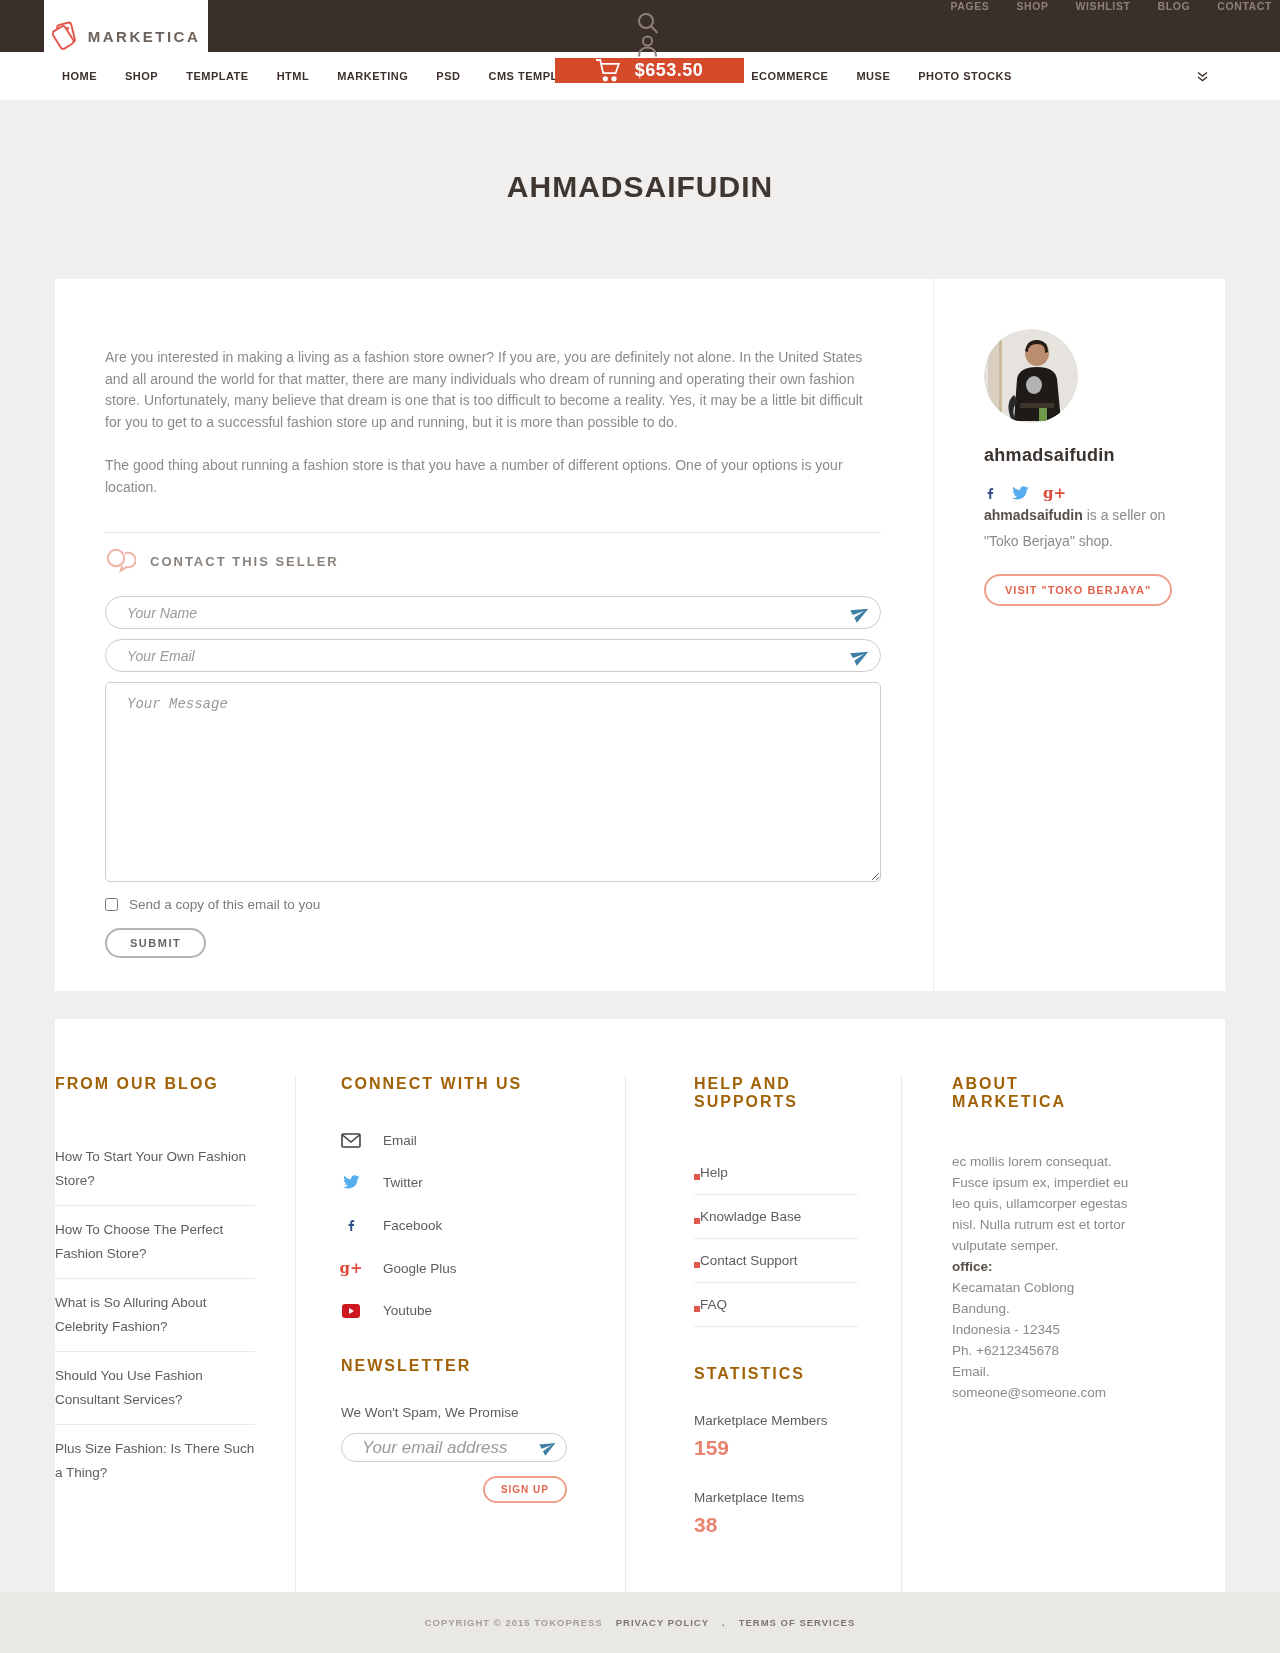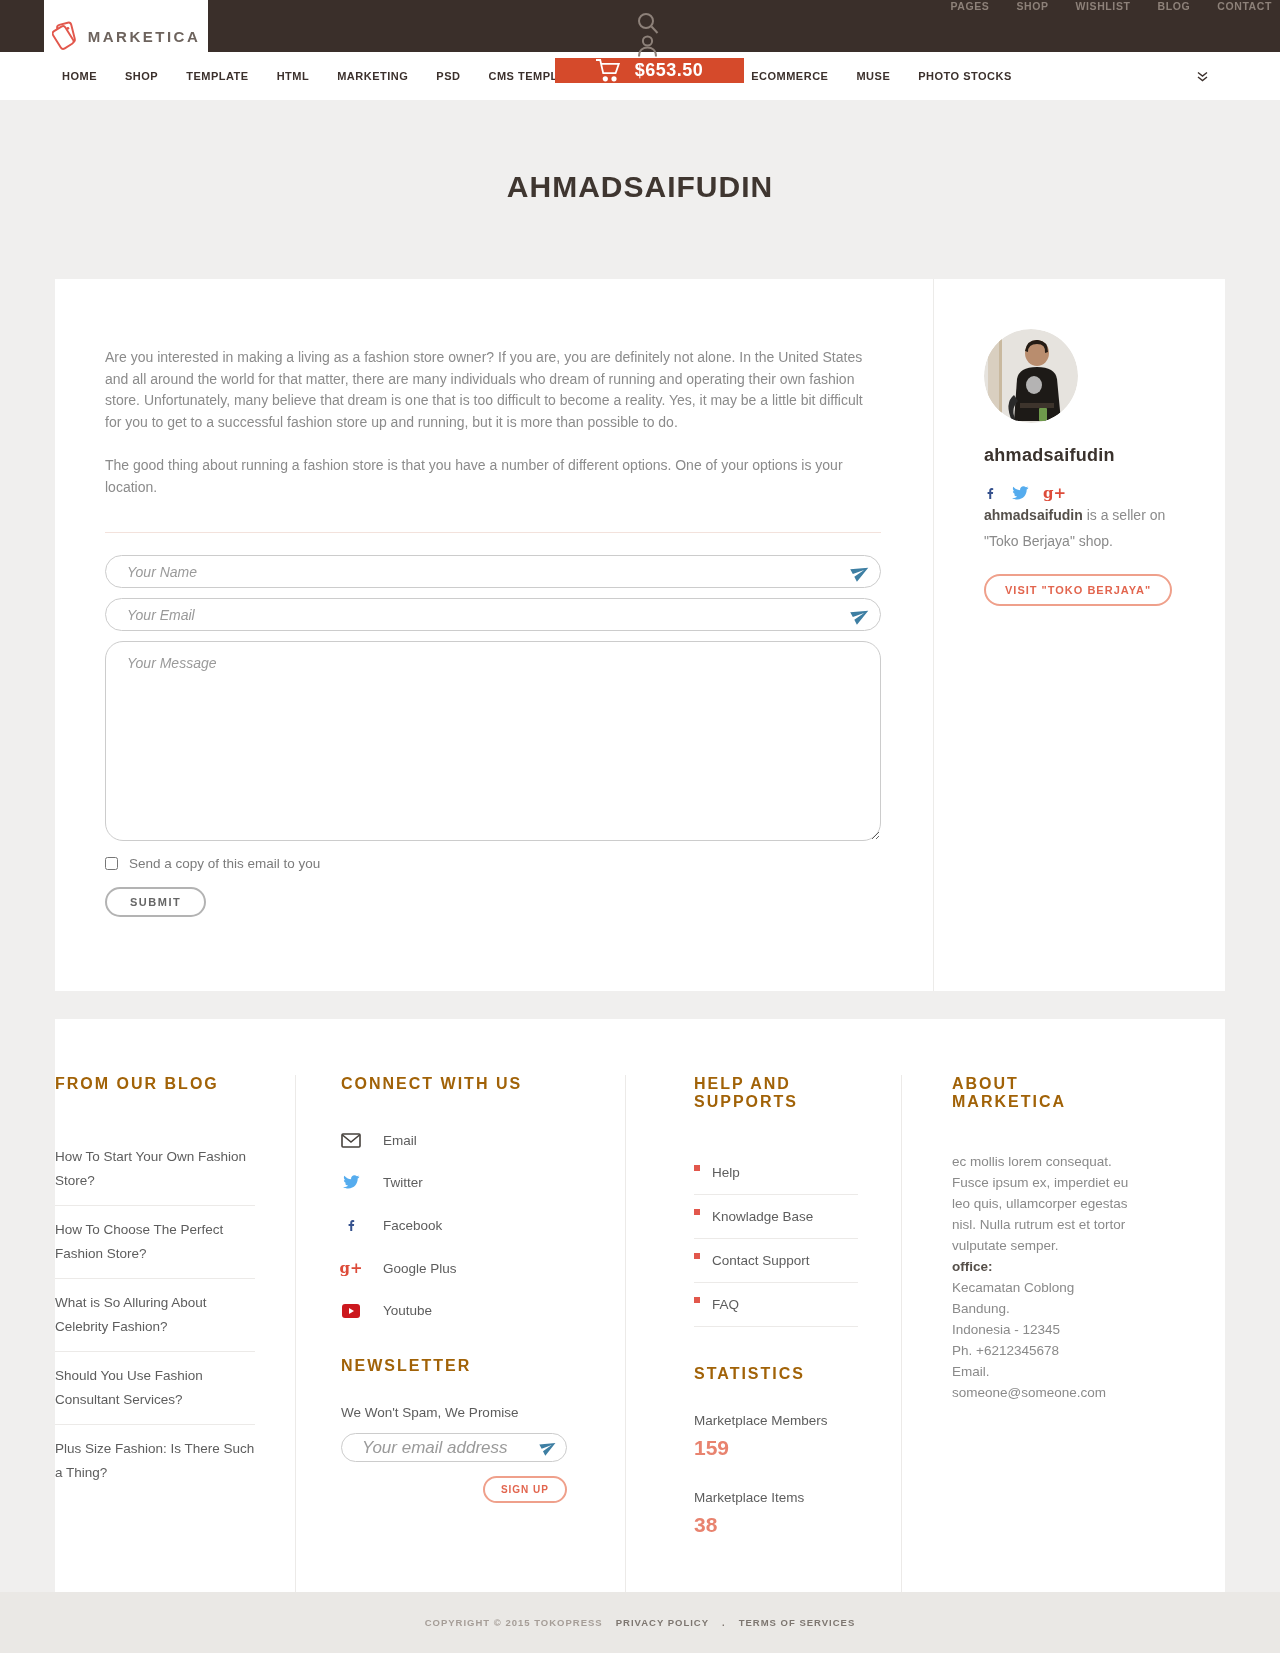--- a/index.html
+++ b/index.html
@@ -35,21 +35,21 @@
   .body-text { font-size:14px; line-height:21.5px; color:#8b8b8b; margin-bottom:22px; }
   .section-divider { border:none; border-top:1px solid #f3e2dc; margin-top:34px; }
   .contact-head { display:flex; align-items:center; gap:14px; margin-top:15px; }
   .contact-title { font-size:13px; font-weight:bold; letter-spacing:2px; color:#8a817b; }
 
   .cform { margin-top:22px; }
   .input-wrap { position:relative; margin-bottom:10px; }
   .pill { width:100%; height:33px; border:1px solid #ccc; border-radius:17px; padding:0 44px 0 21px; font-size:14px; color:#555; background:#fff; outline:none; font-family:inherit; }
   ::placeholder { font-style:italic; color:#9a9a9a; opacity:1; }
   .send-ic { position:absolute; right:10px; top:7px; transform:rotate(-28deg); }
-  .pill-area { display:block; width:100%; height:200px; border:1px solid #ccc; border-radius:18px; padding:13px 21px; font-size:14px; font-family:Liberation Sans, sans-serif; color:#555; resize:vertical; outline:none; margin-bottom:15px; }
+  .pill-area { display:block; width:100%; height:200px; border:1px solid #ccc; border-radius:5px; padding:13px 21px; font-size:14px; font-family:Liberation Mono, monospace; color:#555; resize:vertical; outline:none; margin-bottom:15px; }
   .copy-row { display:flex; align-items:center; gap:11px; font-size:13.5px; color:#7b7b7b; }
   .copy-row input { width:13px; height:13px; }
   .submit-btn { margin-top:16px; background:none; border:2px solid #b3b3b3; border-radius:16px; color:#666; font-size:11px; font-weight:bold; letter-spacing:1.5px; padding:7px 23px; font-family:inherit; cursor:pointer; }
 
   
   .avatar { width:94px; height:94px; border-radius:50%; overflow:hidden; display:block; }
   .seller-name { font-size:18px; font-weight:bold; color:#3a322d; margin-top:22px; letter-spacing:.3px; }
   .social-row { display:flex; gap:14px; margin-top:19px; align-items:center; }
   .social-row span { cursor:pointer; display:flex; align-items:center; }
   .gplus { font-family:"DejaVu Serif", serif; font-weight:bold; font-size:15px; color:#dd4b39; line-height:1; }
@@ -68,21 +68,21 @@
   .blog-item:first-child { padding-top:0; }
   .blog-item:last-child { border-bottom:none; }
   .connect-row { display:flex; align-items:center; gap:22px; margin-bottom:27px; font-size:13.5px; color:#5d5d5d; cursor:pointer; }
   .cr-icon { width:20px; display:flex; justify-content:center; align-items:center; }
   .nl-head { margin-top:39px; margin-bottom:0; }
   .tagline { margin-top:30px; font-size:13.5px; color:#5d5d5d; }
   .nl-wrap { position:relative; margin-top:13px; }
   .nl-input { width:100%; height:29px; border:1px solid #ccc; border-radius:15px; padding:0 36px 0 20px; font-size:17px; color:#555; outline:none; font-family:inherit; }
   .nl-wrap .send-ic { top:5px; right:9px; }
   .signup-btn { display:block; margin:14px 0 0 auto; border:2px solid #efa08b; border-radius:14px; color:#e2654e; font-size:10px; font-weight:bold; letter-spacing:1px; padding:6px 16px; background:#fff; cursor:pointer; font-family:inherit; }
-  .help-row { display:flex; align-items:flex-start; gap:12px; padding:14px 0; border-bottom:1px solid #eceae8; font-size:13.5px; color:#5d5d5d; cursor:pointer; }
+  .help-row { display:flex; align-items:flex-end; padding:14px 0; border-bottom:1px solid #eceae8; font-size:13.5px; color:#5d5d5d; cursor:pointer; }
   .help-row:first-child { padding-top:0; }
   .bullet { width:6px; height:6px; background:#e2574c; flex:0 0 auto; }
   .stats-head { margin-top:38px; margin-bottom:0; }
   .stat-label { margin-top:30px; font-size:13.5px; color:#5d5d5d; }
   .stat-value { margin-top:8px; font-size:21px; font-weight:bold; color:#e8836f; }
   .about-text { font-size:13.5px; line-height:21px; color:#8a8a8a; }
   .office-label { font-size:13.5px; line-height:21px; font-weight:bold; color:#554f49; }
   .addr-line { font-size:13.5px; line-height:21px; color:#8a8a8a; }
 
   
@@ -161,20 +161,27 @@
     <div class="page-title">AHMADSAIFUDIN</div>
   </div>
 
   <div class="content-wrap">
     <main class="main-col">
       <p class="body-text">Are you interested in making a living as a fashion store owner? If you are, you are definitely not alone. In the United States and all around the world for that matter, there are many individuals who dream of running and operating their own fashion store. Unfortunately, many believe that dream is one that is too difficult to become a reality. Yes, it may be a little bit difficult for you to get to a successful fashion store up and running, but it is more than possible to do.</p>
       <p class="body-text">The good thing about running a fashion store is that you have a number of different options. One of your options is your location.</p>
 
       <hr class="section-divider">
 
+      <div class="contact-head">
+        <svg width="31" height="26" viewBox="0 0 31 26" fill="none" stroke="#f0b5a8" stroke-width="2">
+          <circle cx="11" cy="10" r="8.2"></circle>
+          <path d="M20 5.5 a7.6 7.2 0 1 1 1.5 13.6 l-5.8 3.6 1.4-5"></path>
+        </svg>
+        <span class="contact-title">CONTACT THIS SELLER</span>
+      </div>
 
       <form class="cform">
         <div class="input-wrap">
           <input class="pill" type="text" placeholder="Your Name" style="">
           <span class="send-ic">
             <svg width="19" height="19" viewBox="0 0 24 24">
                 <path fill="#3e7fa3" d="M2 21 L23 12 L2 3 L2 10 L17 12 L2 14 Z"></path>
               </svg>
           </span>
         </div>

